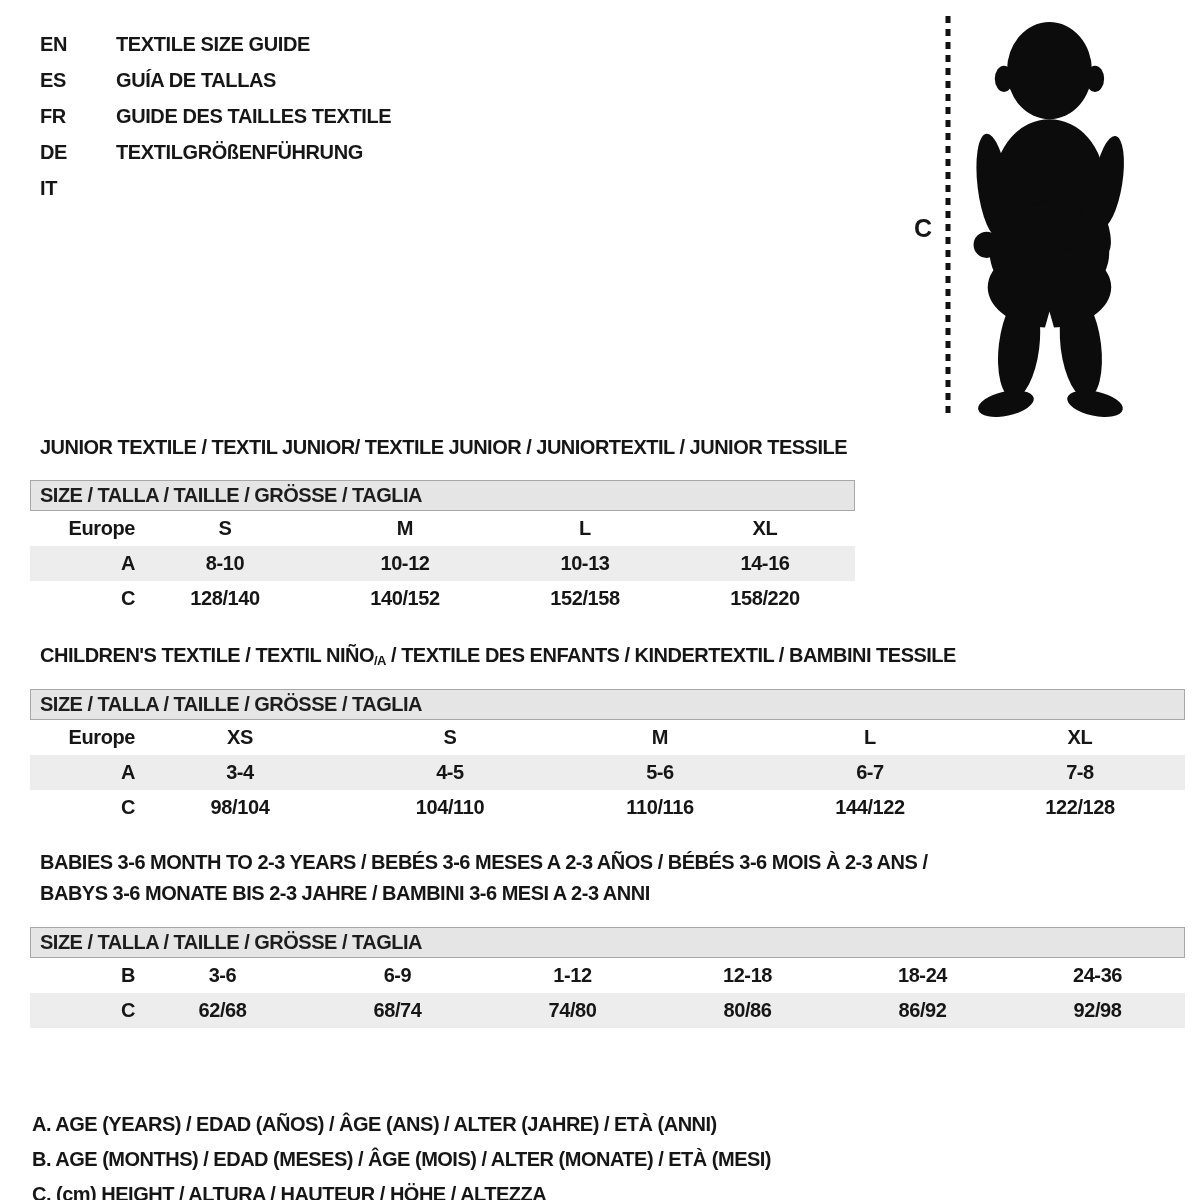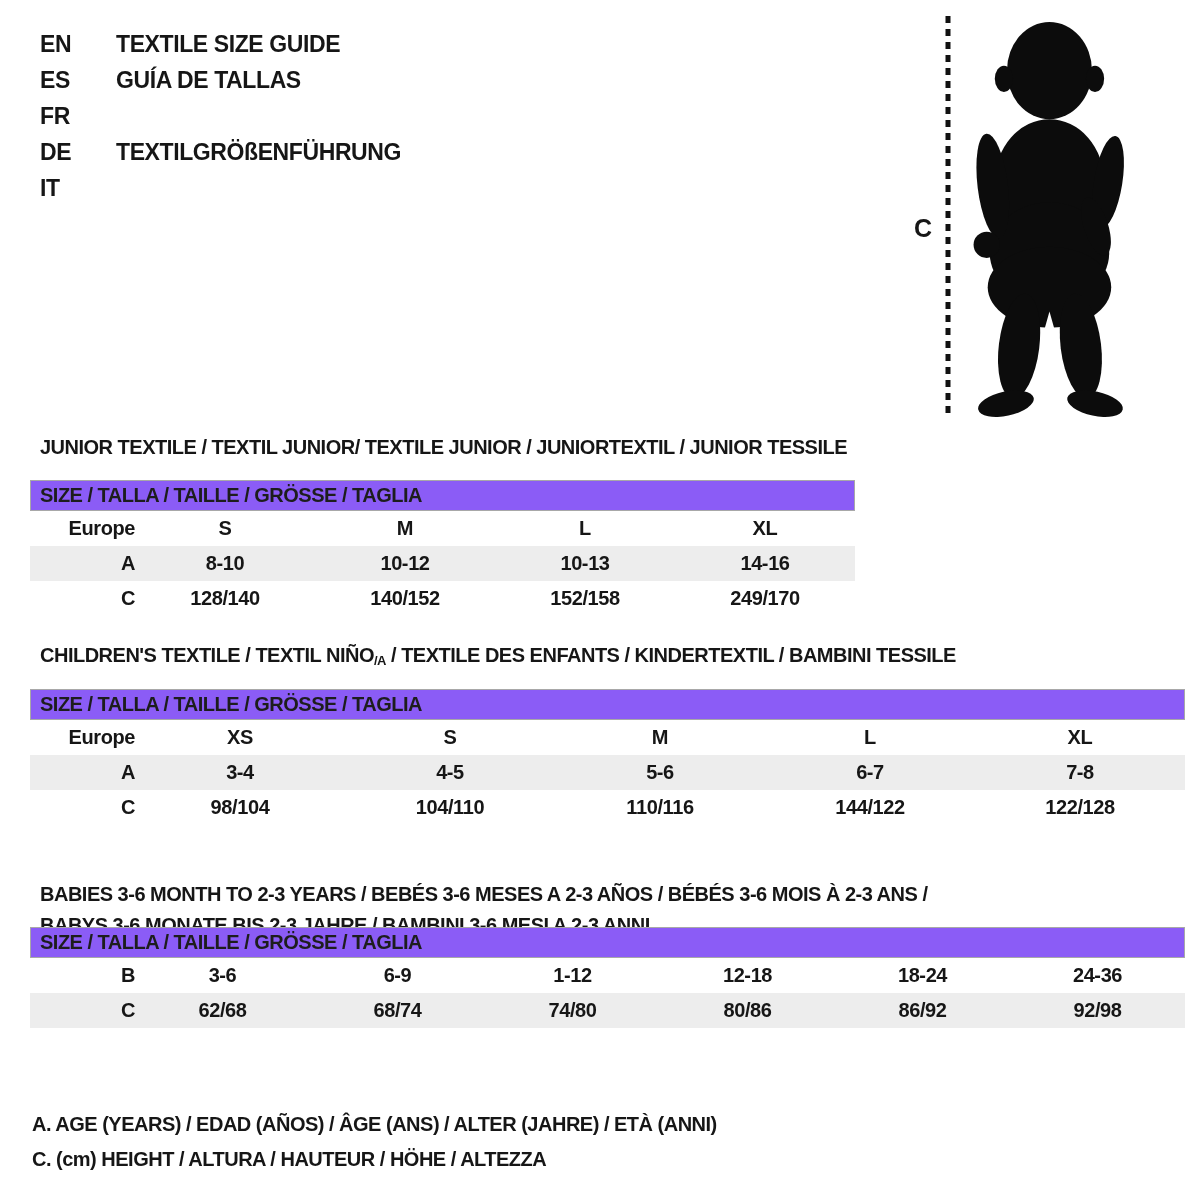--- a/index.html
+++ b/index.html
@@ -4,39 +4,39 @@
 <style>
   * { margin:0; padding:0; box-sizing:border-box; }
   html,body { background:#fff; }
   .page {
     position:relative; width:1200px; height:1200px; background:#ffffff;
     font-family:"Liberation Sans", sans-serif; font-weight:700; color:#161616;
     letter-spacing:-0.4px; overflow:hidden;
   }
   
   .lang-list { position:absolute; top:26px; left:40px; }
-  .lang-row { display:flex; height:36px; align-items:center; font-size:23px; }
+  .lang-row { display:flex; height:36px; align-items:center; font-size:20px; }
   .lang-code { width:76px; }
   
   .measure-label { position:absolute; left:914px; top:214px; font-size:25px; }
   .measure-line { position:absolute; left:944px; top:16px; }
   .baby { position:absolute; left:950px; top:12px; }
   
   .sec-title { position:absolute; left:40px; font-size:20px; letter-spacing:-0.5px; white-space:nowrap; }
   .sec1-title { top:436px; }
   .sec2-title { top:644px; }
-  .sec3-title { top:847px; line-height:31px;margin-top:32px; }
+  .sec3-title { top:847px; line-height:31px; }
   .sub { font-size:13px; vertical-align:-3px; }
   
   .size-table { position:absolute; left:30px; }
   .t1 { top:480px; width:825px; }
   .t2 { top:689px; width:1155px; }
   .t3 { top:927px; width:1155px; }
   .size-bar {
-    height:31px; line-height:29px; background:#8b5cf6; border:1px solid #a8a8a8;
+    height:31px; line-height:29px; background:#e5e5e5; border:1px solid #a8a8a8;
     padding-left:9px; font-size:20px; color:#1d1d1d; letter-spacing:-0.5px;
   }
   .trow { display:grid; height:35px; align-items:center; font-size:20px; }
   .cols4 .trow { grid-template-columns:105px repeat(4,1fr); }
   .cols5 .trow { grid-template-columns:105px repeat(5,1fr); }
   .cols6 .trow { grid-template-columns:105px repeat(6,1fr); }
   .trow.stripe { background:#ededed; }
   .tcell { text-align:center; }
   .tcell.label { text-align:right; padding-left:10px; }
   
@@ -51,20 +51,21 @@
     <div class="lang-row">
       <span class="lang-code">EN</span>
       <span>TEXTILE SIZE GUIDE</span>
     </div>
     <div class="lang-row">
       <span class="lang-code">ES</span>
       <span>GUÍA DE TALLAS</span>
     </div>
     <div class="lang-row">
       <span class="lang-code">FR</span>
+      <span>GUIDE DES TAILLES TEXTILE</span>
     </div>
     <div class="lang-row">
       <span class="lang-code">DE</span>
       <span>TEXTILGRÖßENFÜHRUNG</span>
     </div>
     <div class="lang-row">
       <span class="lang-code">IT</span>
     </div>
   </div>
 
@@ -108,21 +109,21 @@
           <div class="tcell">8-10</div>
           <div class="tcell">10-12</div>
           <div class="tcell">10-13</div>
           <div class="tcell">14-16</div>
         </div>
         <div class="trow">
           <div class="tcell label">C</div>
           <div class="tcell">128/140</div>
           <div class="tcell">140/152</div>
           <div class="tcell">152/158</div>
-          <div class="tcell">249/170</div>
+          <div class="tcell">158/220</div>
         </div>
       </div>
   </div>
 
   <div class="sec-title sec2-title"><span>CHILDREN'S TEXTILE / TEXTIL NIÑO</span><span class="sub">/A</span><span> / TEXTILE DES ENFANTS / KINDERTEXTIL / BAMBINI TESSILE</span></div>
   <div class="size-table t2">
     <div class="size-bar">SIZE / TALLA / TAILLE / GRÖSSE / TAGLIA</div>
     <div class="rows cols5">
         <div class="trow">
           <div class="tcell label">Europe</div>
@@ -174,16 +175,17 @@
           <div class="tcell">74/80</div>
           <div class="tcell">80/86</div>
           <div class="tcell">86/92</div>
           <div class="tcell">92/98</div>
         </div>
       </div>
   </div>
 
   <div class="legend">
     <div>A. AGE (YEARS) / EDAD (AÑOS) / ÂGE (ANS) / ALTER (JAHRE) / ETÀ (ANNI)</div>
+    <div>B. AGE (MONTHS) / EDAD (MESES) / ÂGE (MOIS) / ALTER (MONATE) / ETÀ (MESI)</div>
     <div>C. (cm) HEIGHT / ALTURA / HAUTEUR / HÖHE / ALTEZZA</div>
   </div>
 
 </div>
 
 </body></html>

